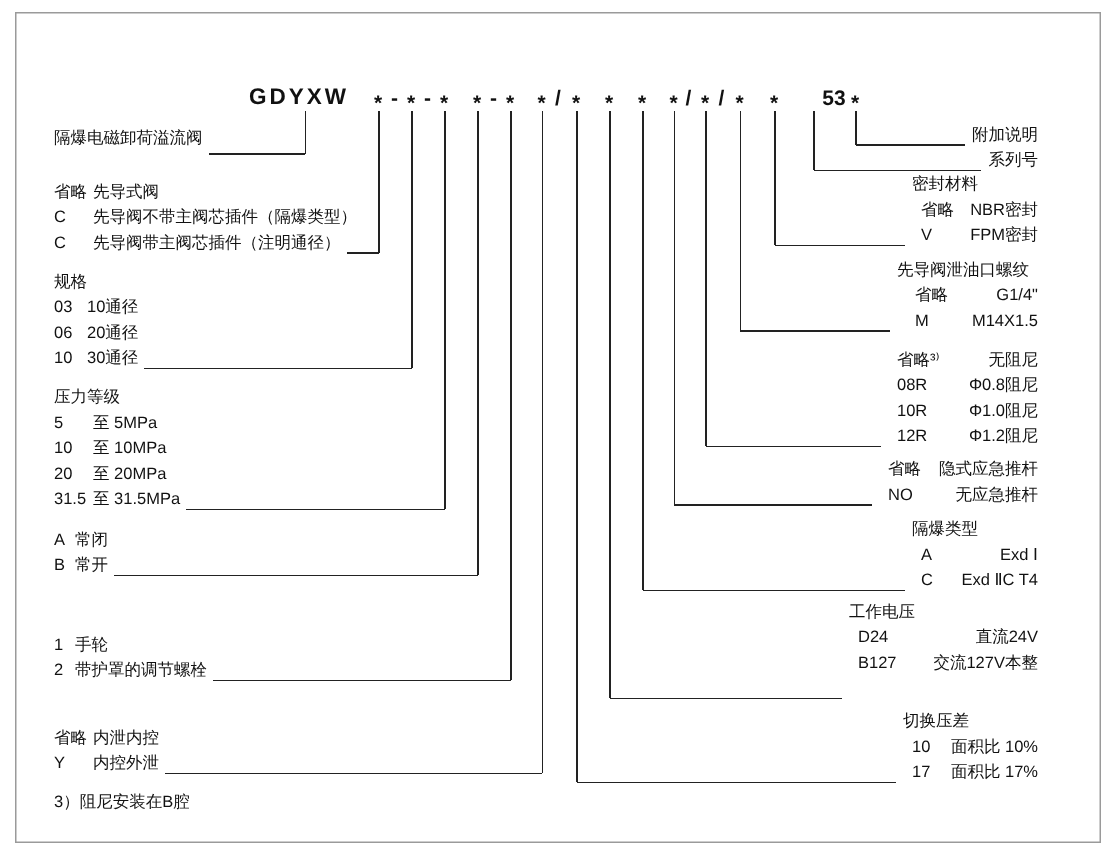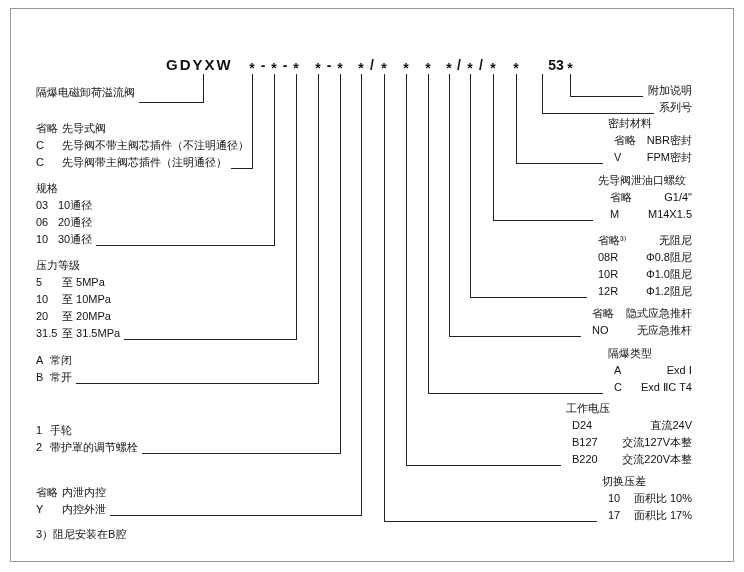--- a/index.html
+++ b/index.html
@@ -103,21 +103,21 @@
         <span class="d">隔爆电磁卸荷溢流阀</span>
       </div>
     </div>
     <div class="lgroup" style="top: 120px;">
       <div class="lrow">
         <span class="c" style="width: 26px;">省略</span>
         <span class="d">先导式阀</span>
       </div>
       <div class="lrow">
         <span class="c" style="width: 26px;">C</span>
-        <span class="d">先导阀不带主阀芯插件（不注明通径）</span>
+        <span class="d">先导阀不带主阀芯插件（隔爆类型）</span>
       </div>
       <div class="lrow">
         <span class="c" style="width: 26px;">C</span>
         <span class="d">先导阀带主阀芯插件（注明通径）</span>
       </div>
     </div>
     <div class="lgroup" style="top: 180px;">
       <div class="hdr">规格</div>
       <div class="lrow">
         <span class="c" style="width: 22px;">03</span>
@@ -255,24 +255,20 @@
     <div class="rgroup" style="top: 400px; width: 126px;">
       <div class="hdr">工作电压</div>
       <div class="rrow">
         <span class="c" style="width: 34px;">D24</span>
         <span class="d" style="width: 86px;">直流24V</span>
       </div>
       <div class="rrow">
         <span class="c" style="width: 34px;">B127</span>
         <span class="d" style="width: 86px;">交流127V本整</span>
       </div>
-      <div class="rrow">
-        <span class="c" style="width: 34px;">B220</span>
-        <span class="d" style="width: 86px;">交流220V本整</span>
-      </div>
     </div>
     <div class="rgroup" style="top: 473px; width: 90px;">
       <div class="hdr">切换压差</div>
       <div class="rrow">
         <span class="c" style="width: 18px;">10</span>
         <span class="d" style="width: 66px;">面积比 10%</span>
       </div>
       <div class="rrow">
         <span class="c" style="width: 18px;">17</span>
         <span class="d" style="width: 66px;">面积比 17%</span>

